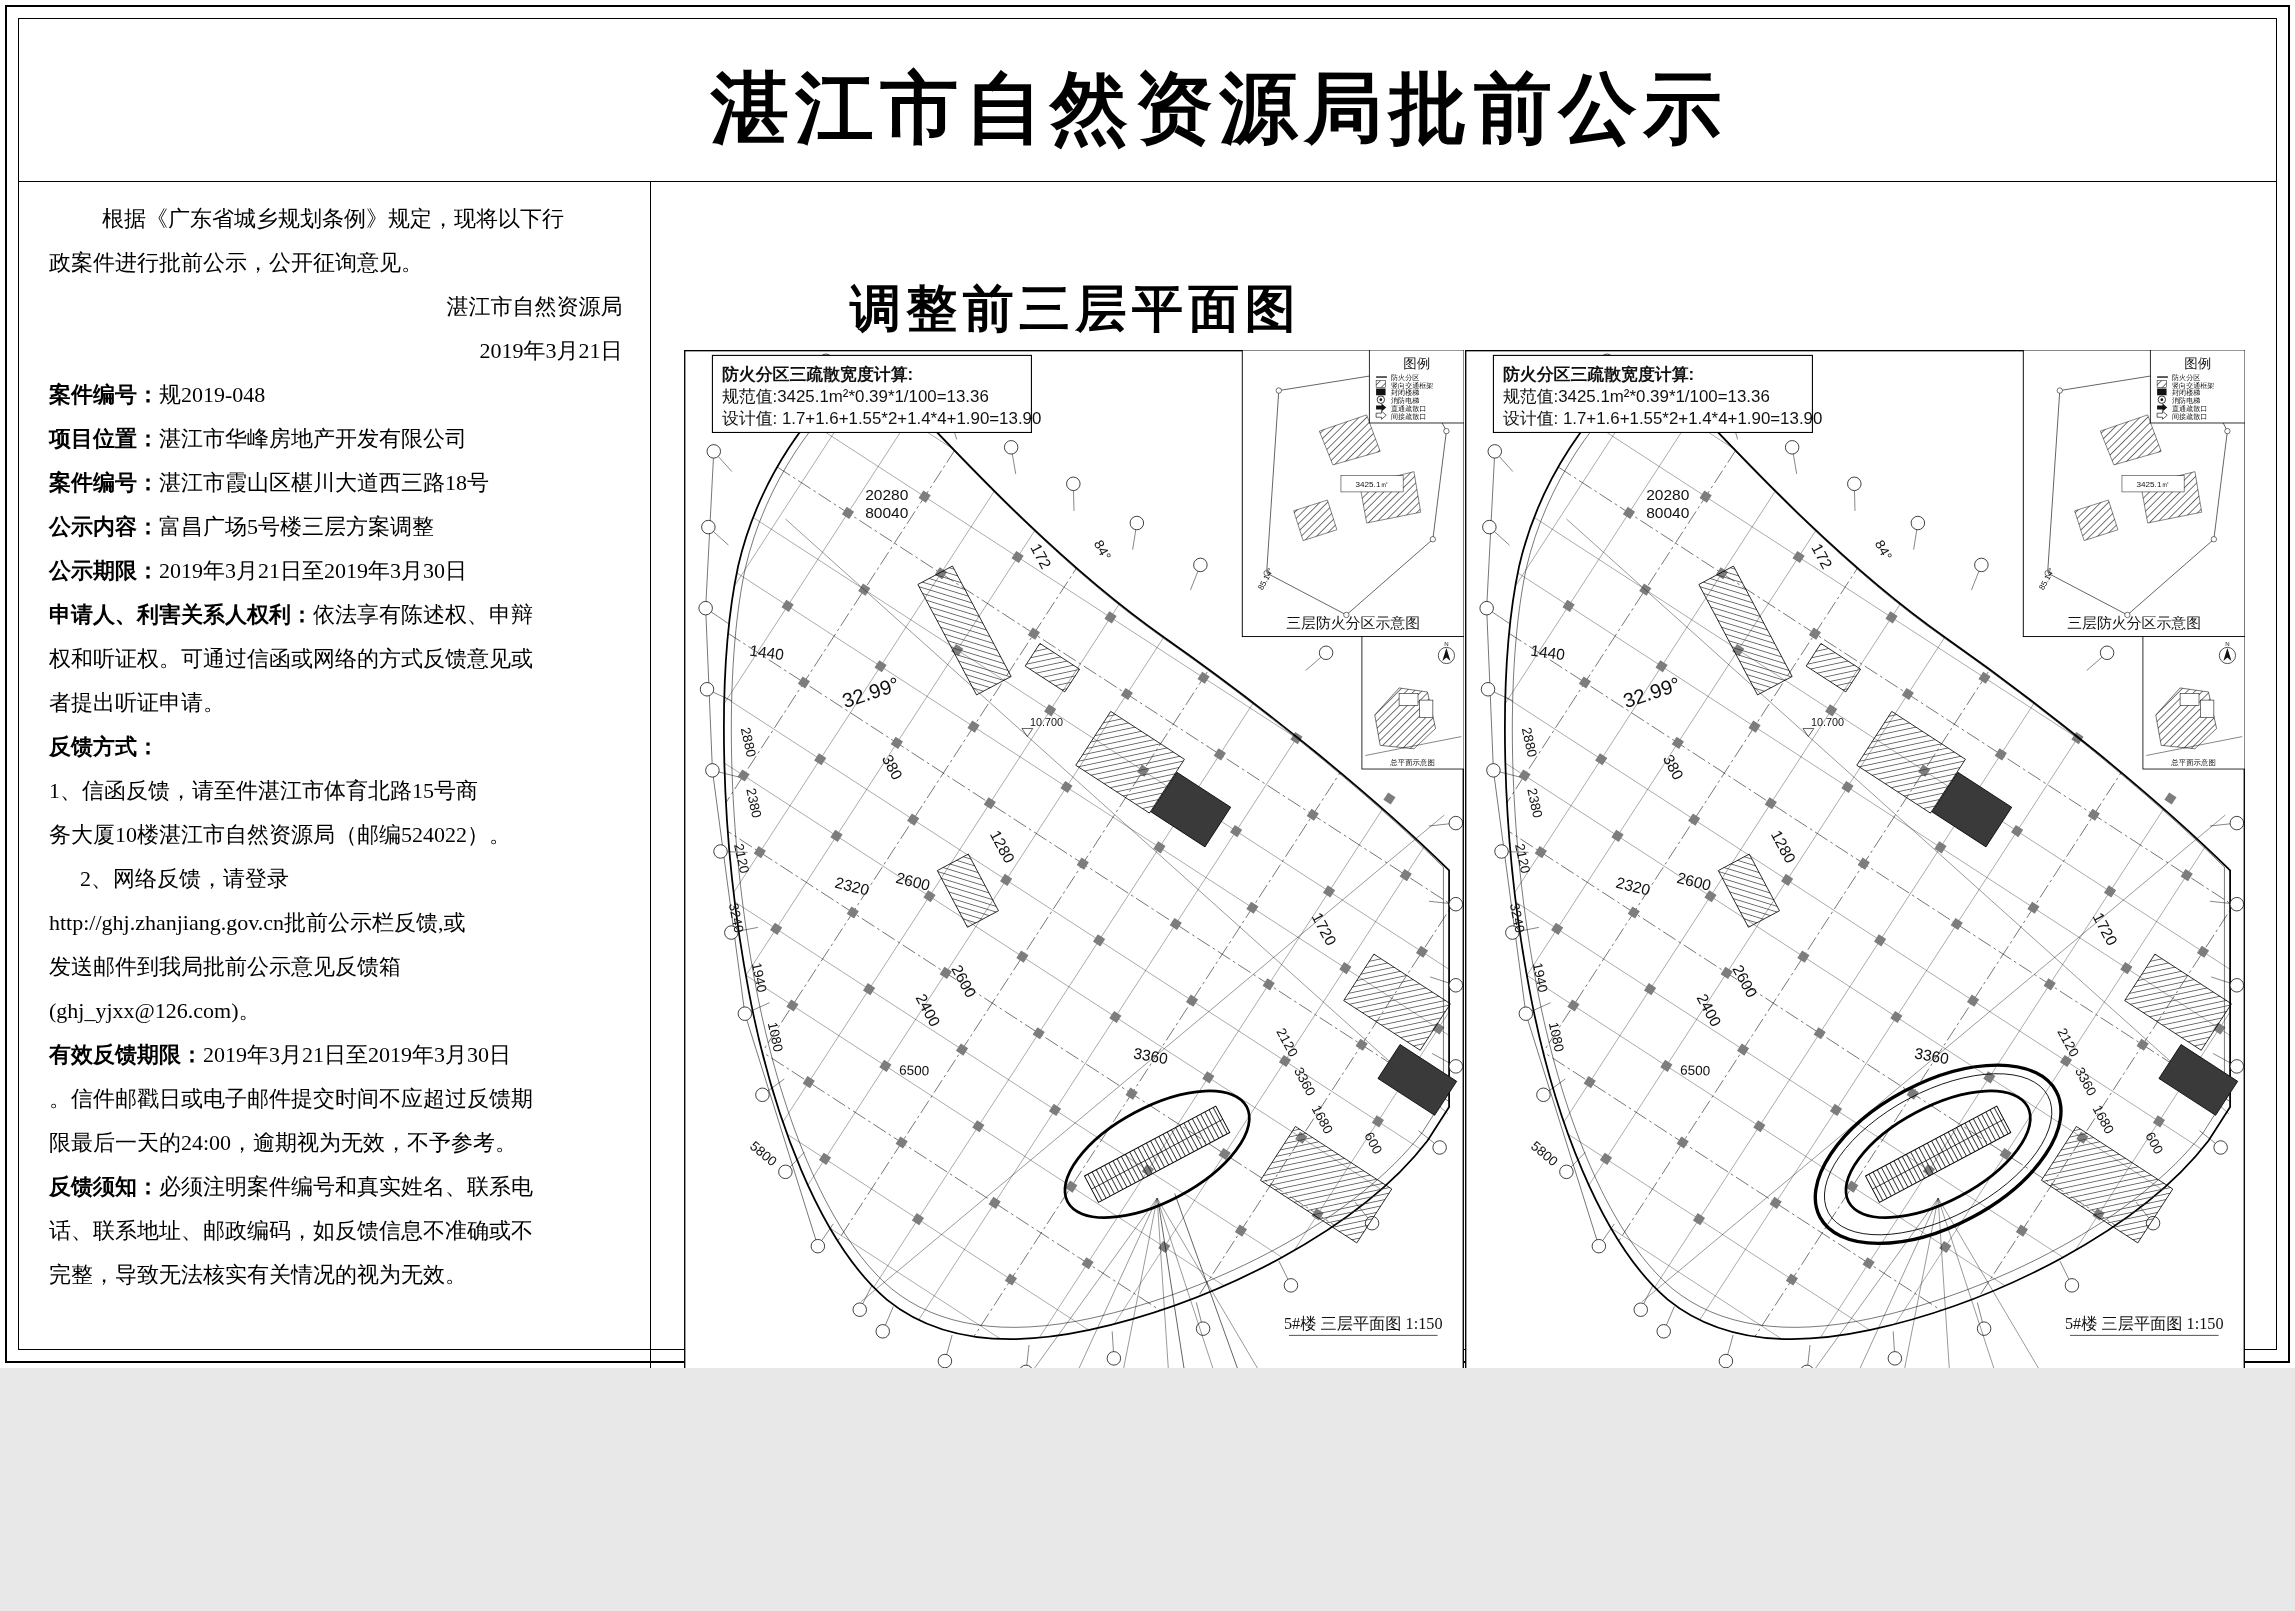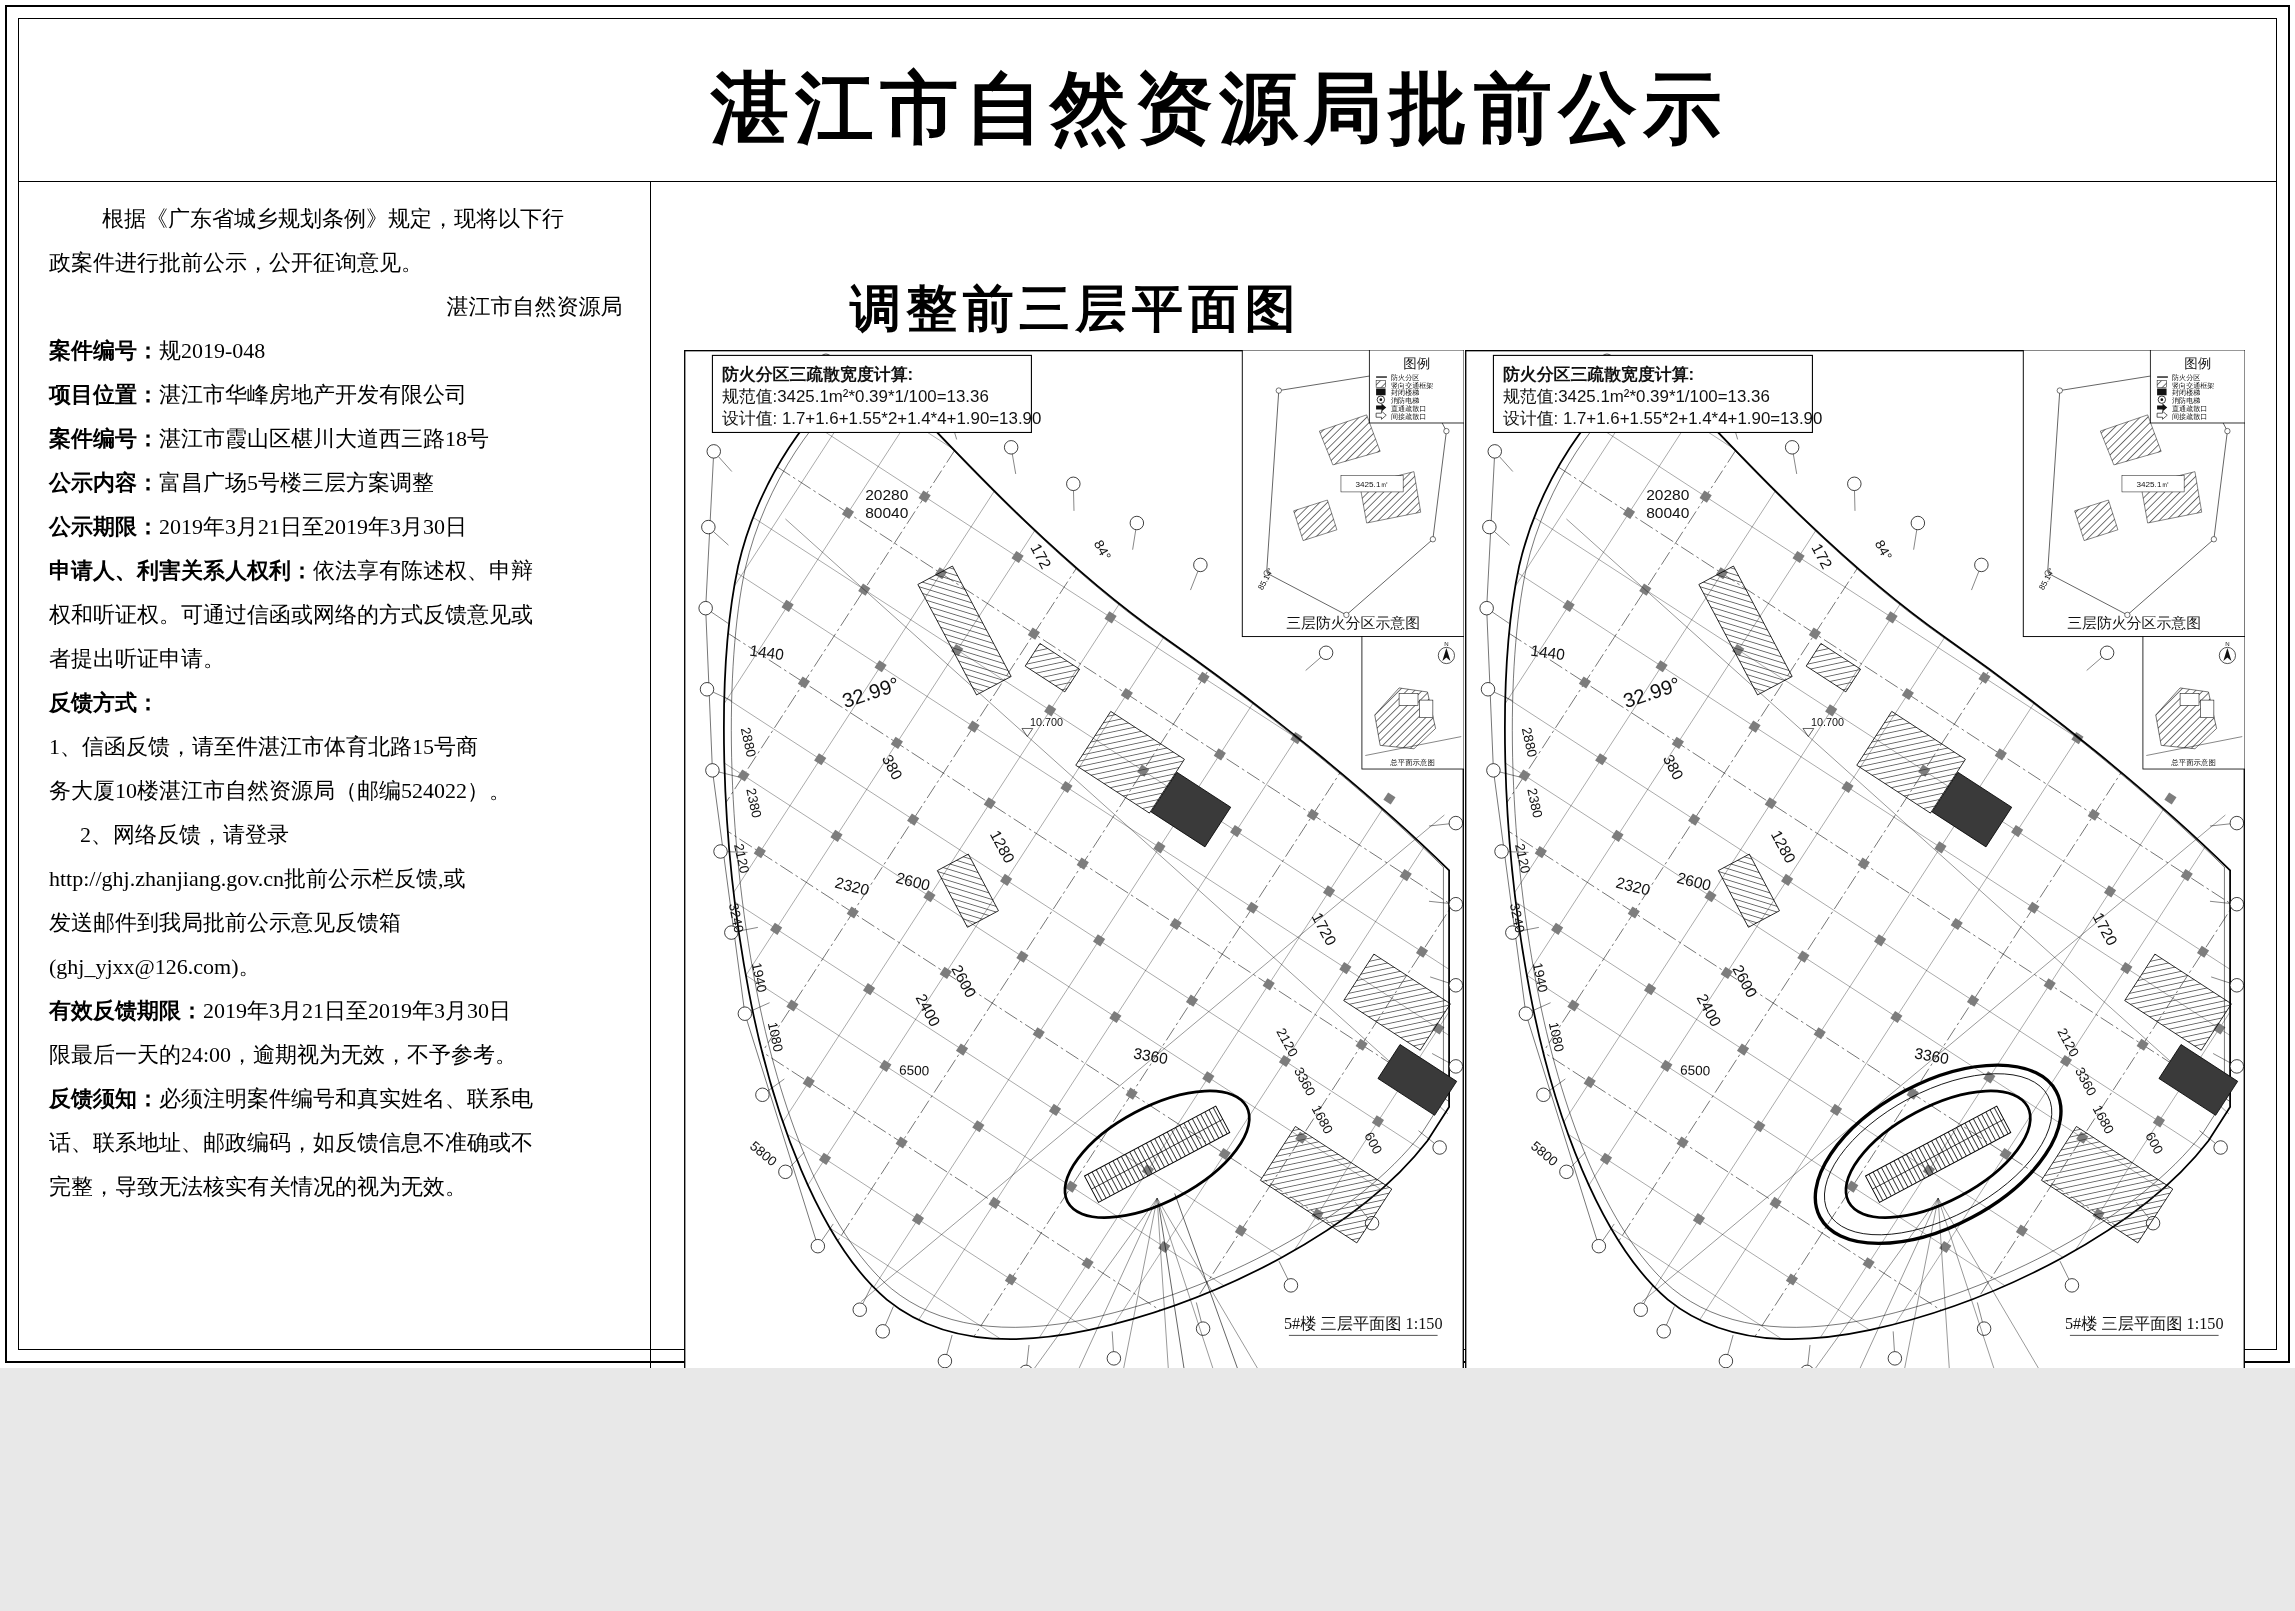--- a/index.html
+++ b/index.html
@@ -36,36 +36,38 @@
   <div class="frame-inner"></div>
 
   <div class="title">湛江市自然资源局批前公示</div>
   <div class="title-rule"></div>
   <div class="vdivider"></div>
 
   <div class="notice">
     <div class="nline i1"><span class="pre"></span><span>根据《广东省城乡规划条例》规定，现将以下行</span></div>
     <div class="nline"><span class="pre"></span><span>政案件进行批前公示，公开征询意见。</span></div>
     <div class="nline r"><span>湛江市自然资源局</span></div>
+    <div class="nline r"><span>2019年3月21日</span></div>
     <div class="nline"><span class="pre">案件编号：</span><span>规2019-048</span></div>
     <div class="nline"><span class="pre">项目位置：</span><span>湛江市华峰房地产开发有限公司</span></div>
     <div class="nline"><span class="pre">案件编号：</span><span>湛江市霞山区椹川大道西三路18号</span></div>
     <div class="nline"><span class="pre">公示内容：</span><span>富昌广场5号楼三层方案调整</span></div>
     <div class="nline"><span class="pre">公示期限：</span><span>2019年3月21日至2019年3月30日</span></div>
     <div class="nline"><span class="pre">申请人、利害关系人权利：</span><span>依法享有陈述权、申辩</span></div>
     <div class="nline"><span>权和听证权。可通过信函或网络的方式反馈意见或</span></div>
     <div class="nline"><span>者提出听证申请。</span></div>
     <div class="nline"><span class="pre">反馈方式：</span><span></span></div>
     <div class="nline"><span>1、信函反馈，请至件湛江市体育北路15号商</span></div>
     <div class="nline"><span>务大厦10楼湛江市自然资源局（邮编524022）。</span></div>
     <div class="nline i2"><span>2、网络反馈，请登录</span></div>
     <div class="nline"><span>http://ghj.zhanjiang.gov.cn批前公示栏反馈,或</span></div>
     <div class="nline"><span>发送邮件到我局批前公示意见反馈箱</span></div>
     <div class="nline"><span>(ghj_yjxx@126.com)。</span></div>
     <div class="nline"><span class="pre">有效反馈期限：</span><span>2019年3月21日至2019年3月30日</span></div>
+    <div class="nline"><span>。信件邮戳日或电子邮件提交时间不应超过反馈期</span></div>
     <div class="nline"><span>限最后一天的24:00，逾期视为无效，不予参考。</span></div>
     <div class="nline"><span class="pre">反馈须知：</span><span>必须注明案件编号和真实姓名、联系电</span></div>
     <div class="nline"><span>话、联系地址、邮政编码，如反馈信息不准确或不</span></div>
     <div class="nline"><span>完整，导致无法核实有关情况的视为无效。</span></div>
   </div>
 
   <div class="plan-title before">调整前三层平面图</div>
 
   <svg id="plan-before-svg" class="plan-svg before" viewBox="0 0 1154 1561">
       <defs>

